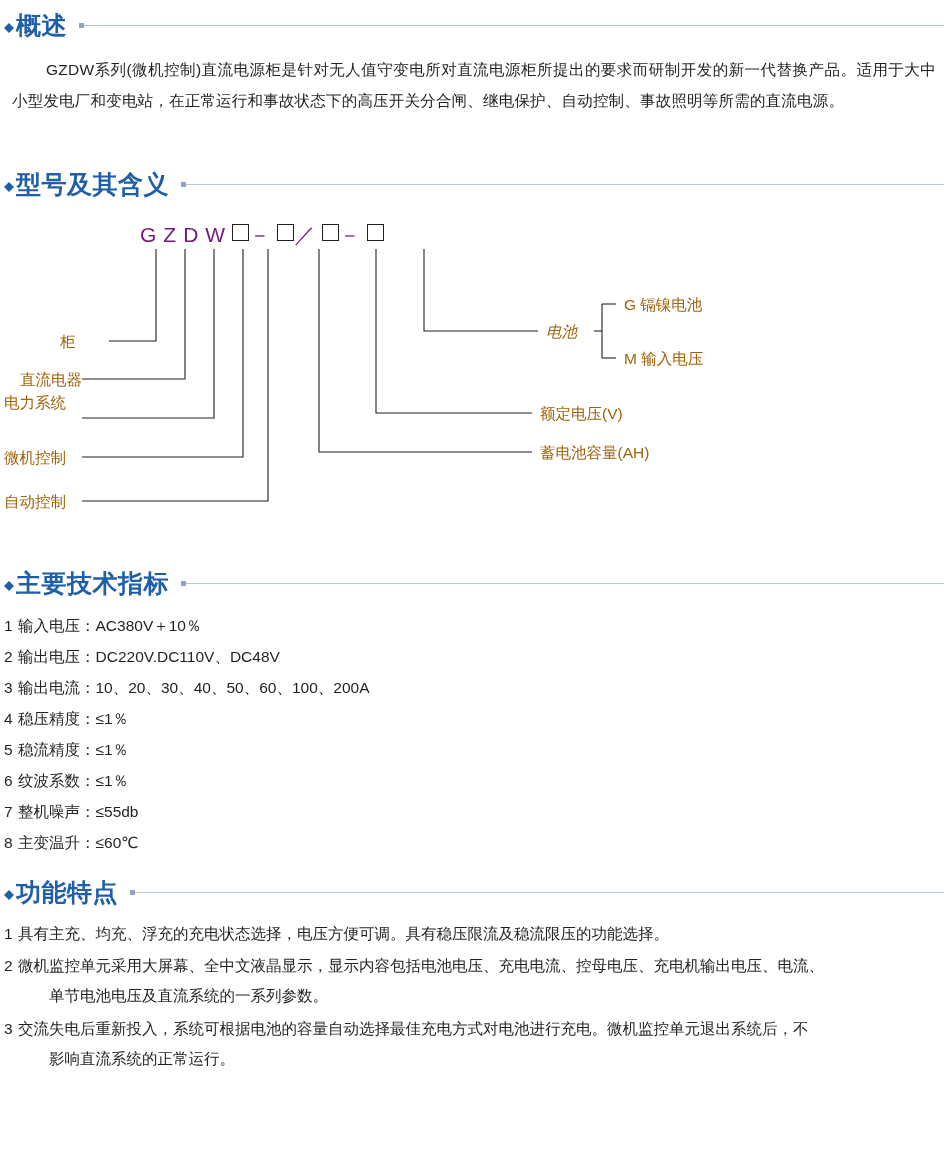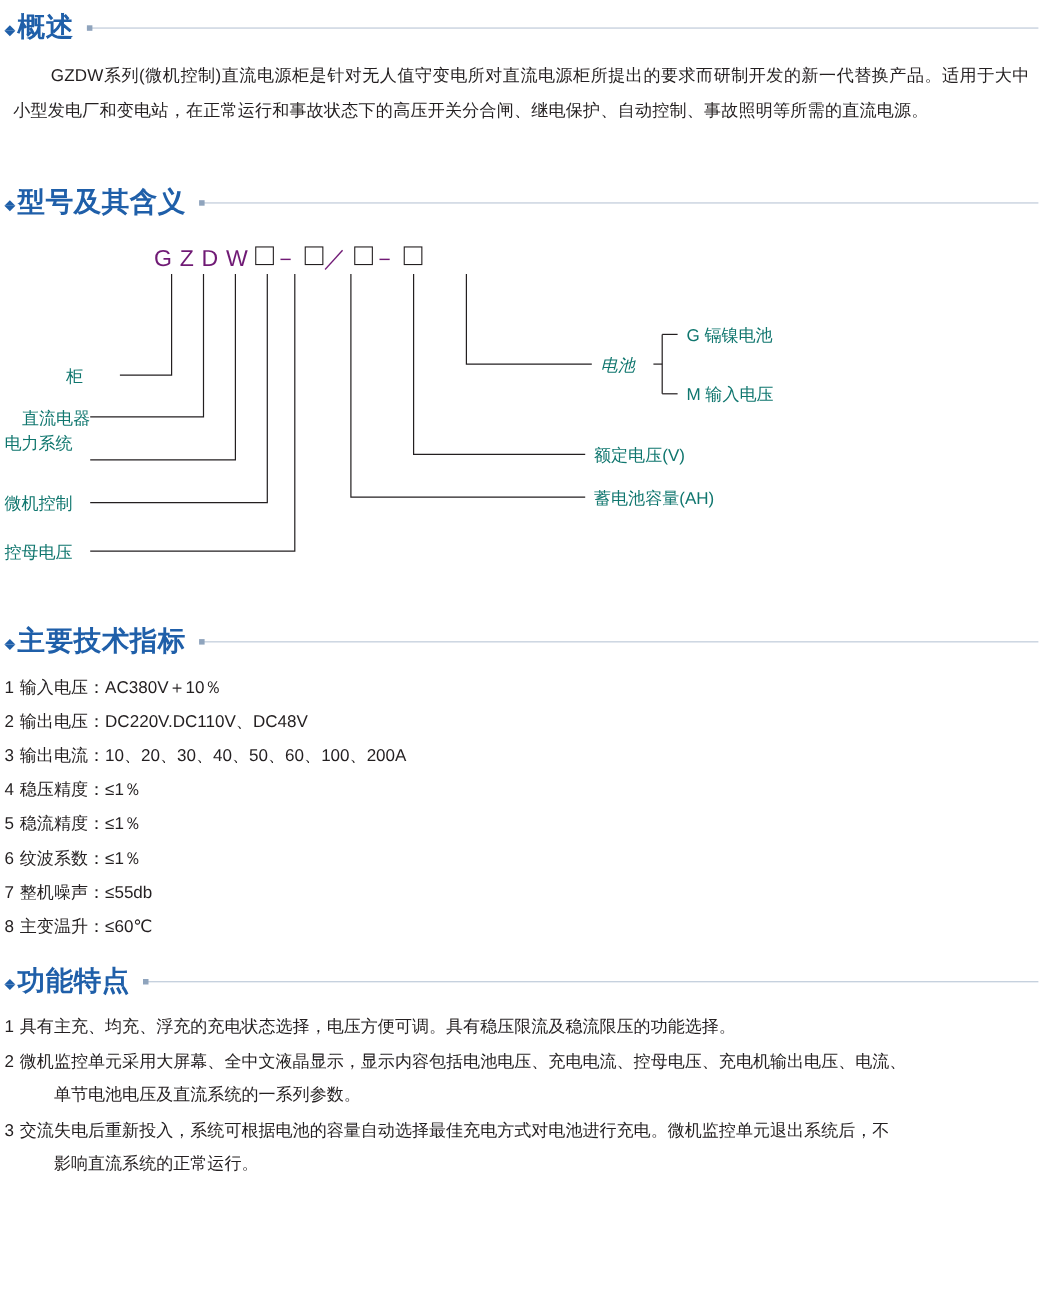--- a/index.html
+++ b/index.html
@@ -103,21 +103,21 @@
   .model-code .sq {
     display: inline-block;
     width: 15px;
     height: 15px;
     border: 1px solid #231f20;
     vertical-align: 1px;
   }
   .model-label {
     position: absolute;
     font-size: 15.5px;
-    color: #0f766e;
+    color: #a16207;
     white-space: nowrap;
   }
   .model-wrap svg {
     position: absolute;
     left: 0;
     top: 0;
   }
 
   
   .spec-list {
@@ -218,21 +218,21 @@
         <path d="M598 93 L598 147"></path>
         <path d="M598 93 L612 93"></path>
         <path d="M598 147 L612 147"></path>
       </g>
     </svg>
 
     <div class="model-label" style="left:56px; top:121px;">柜</div>
     <div class="model-label" style="left:16px; top:159px;">直流电器</div>
     <div class="model-label" style="left:0px; top:182px;">电力系统</div>
     <div class="model-label" style="left:0px; top:237px;">微机控制</div>
-    <div class="model-label" style="left:0px; top:281px;">控母电压</div>
+    <div class="model-label" style="left:0px; top:281px;">自动控制</div>
 
     <div class="model-label" style="left:542px; top:111px;font-style:italic;">电池</div>
     <div class="model-label" style="left:536px; top:193px;">额定电压(V)</div>
     <div class="model-label" style="left:536px; top:232px;">蓄电池容量(AH)</div>
 
     <div class="model-label" style="left:620px; top:84px;">G 镉镍电池</div>
     <div class="model-label" style="left:620px; top:138px;">M 输入电压</div>
   </div>
 
   <div class="gap-md"></div>

